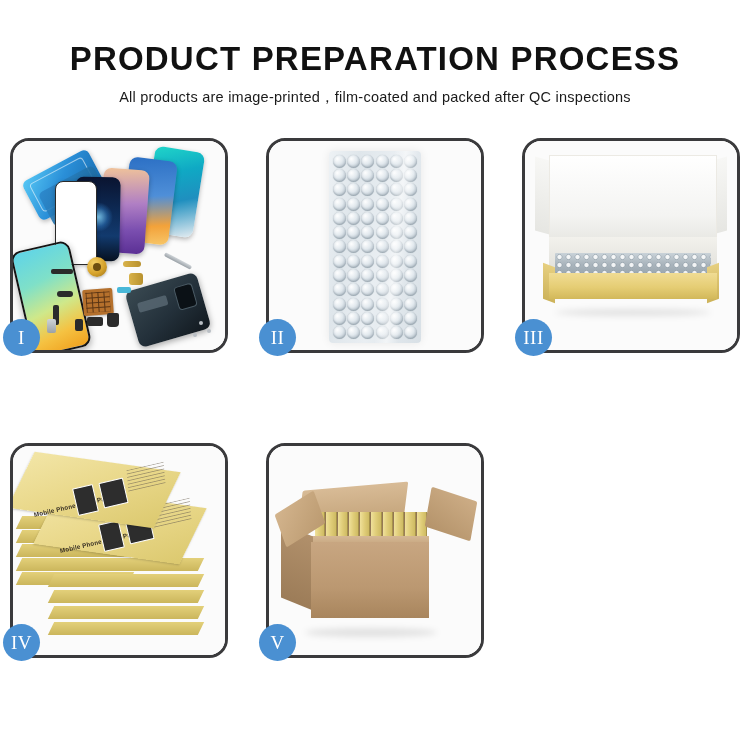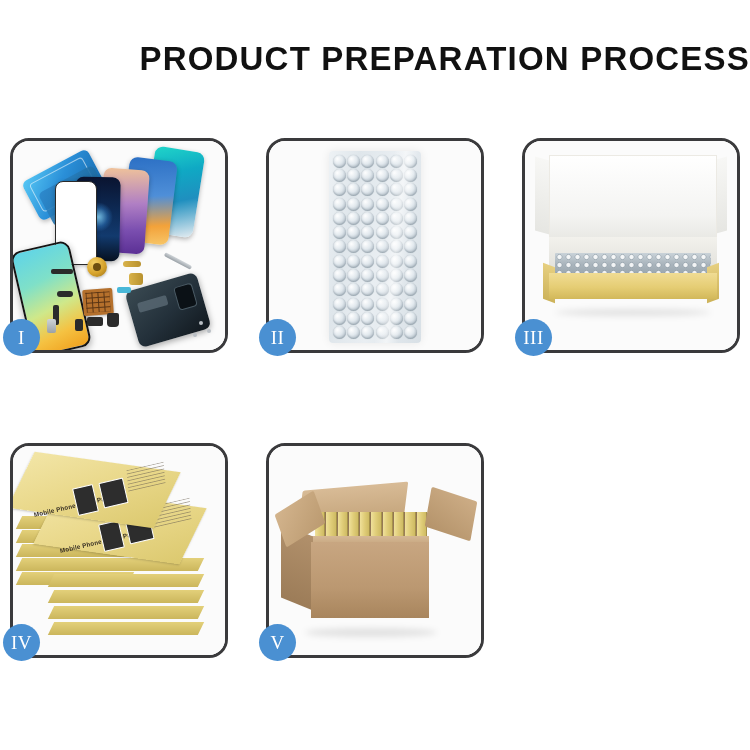--- a/index.html
+++ b/index.html
@@ -4,21 +4,21 @@
 <style>
   html,body{margin:0;padding:0;}
   body{
     width:750px;height:750px;background:#ffffff;
     font-family:"Liberation Sans", sans-serif;
     overflow:hidden;position:relative;
   }
   .page{width:750px;height:750px;position:relative;}
 
   
-  .header{position:absolute;left:0;top:0;width:750px;text-align:right;}
+  .header{position:absolute;left:0;top:0;width:750px;text-align:center;}
   .title{
     font-family:"Liberation Sans", sans-serif;
     font-size:33px;font-weight:700;color:#111111;
     letter-spacing:1.2px;line-height:1;
     margin:0;padding-top:42px;white-space:nowrap;
   }
   .subtitle{
     font-family:"Liberation Sans", sans-serif;
     font-size:14.5px;font-weight:400;color:#1a1a1a;
     letter-spacing:0.25px;margin:0;padding-top:13px;white-space:nowrap;
@@ -302,20 +302,21 @@
     background:rgba(0,0,0,.10);filter:blur(3px);
   }
 </style>
 </head>
 <body>
 
 <div class="page">
 
   <div class="header">
     <h1 class="title">PRODUCT PREPARATION PROCESS</h1>
+    <p class="subtitle">All products are image-printed，film-coated and packed after QC inspections</p>
   </div>
 
   <div class="grid">
 
     <div class="panel p1">
       <div class="scene">
         <div class="film"></div>
         <div class="film2"></div>
 
         <div class="ph scr scr-d"></div>

